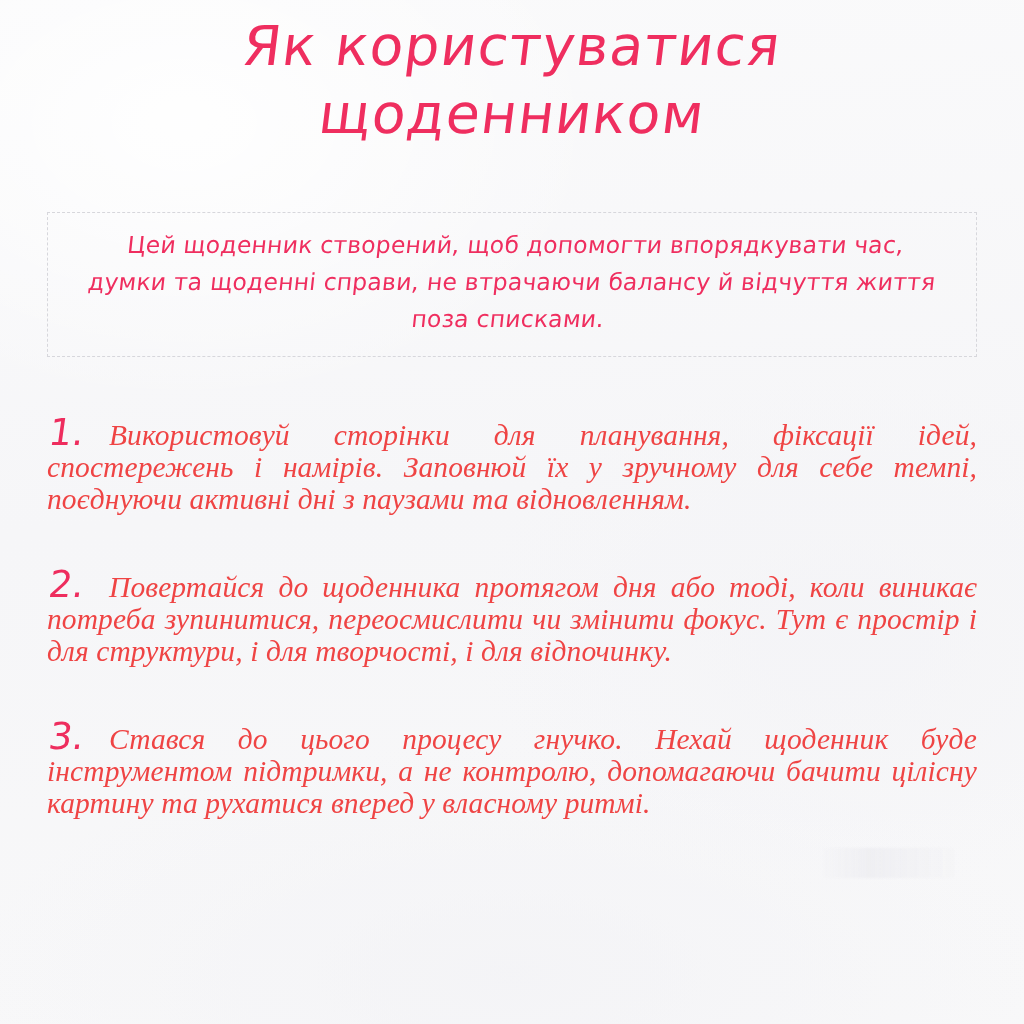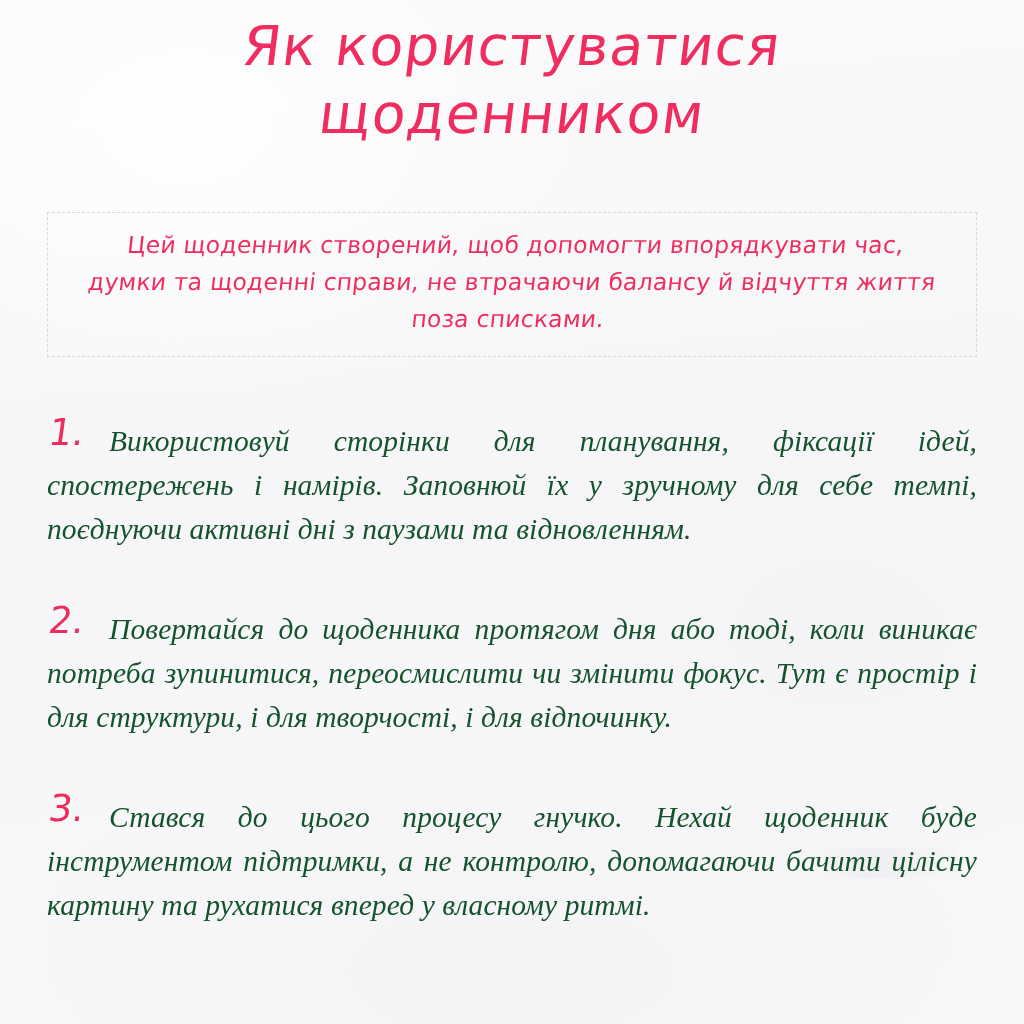--- a/index.html
+++ b/index.html
@@ -103,23 +103,23 @@
     color: #ee2d5e;
     font-size: 37px;
     line-height: 40px;
     font-weight: 400;
     transform: skewX(-8deg);
   }
 
   .item-text {
     font-family: "Liberation Serif", "DejaVu Serif", serif;
     font-style: italic;
-    color: #14532d;
+    color: #ef4444;
     font-size: 29.5px;
-    line-height: 44px;
+    line-height: 32px;
     text-align: justify;
     text-justify: inter-word;
     letter-spacing: 0.1px;
   }
 
   .item-text::first-line {
     
   }
 
   .item-text .indent-spacer {

